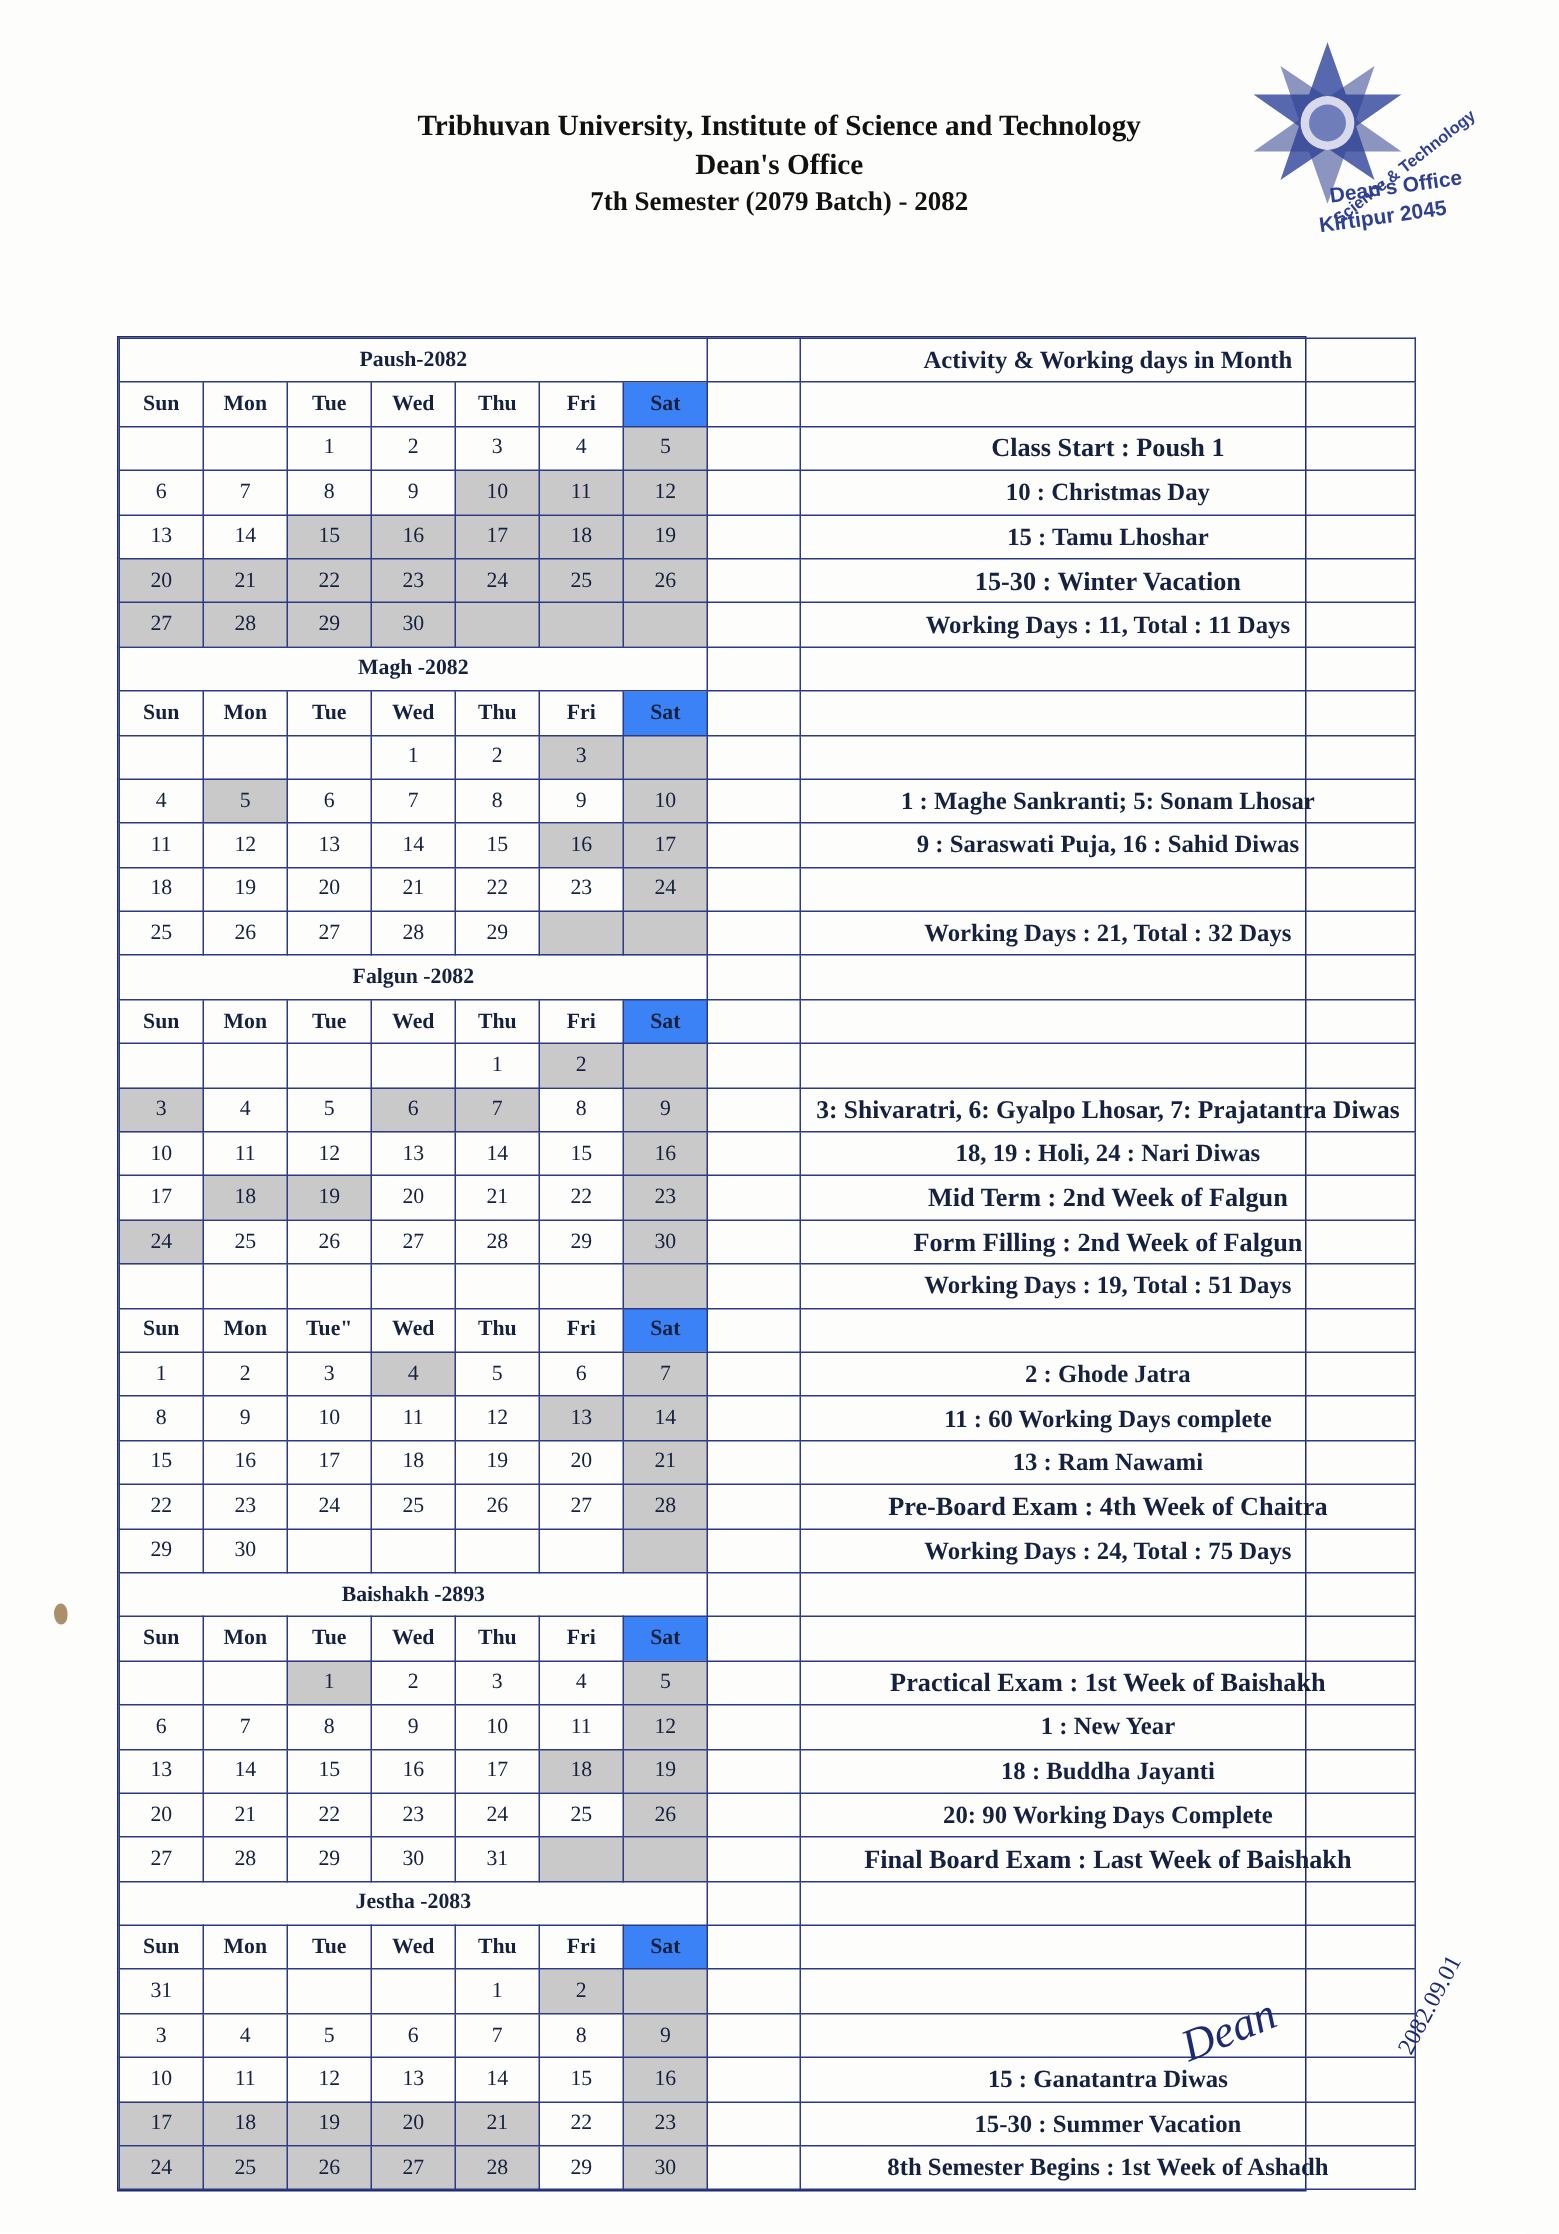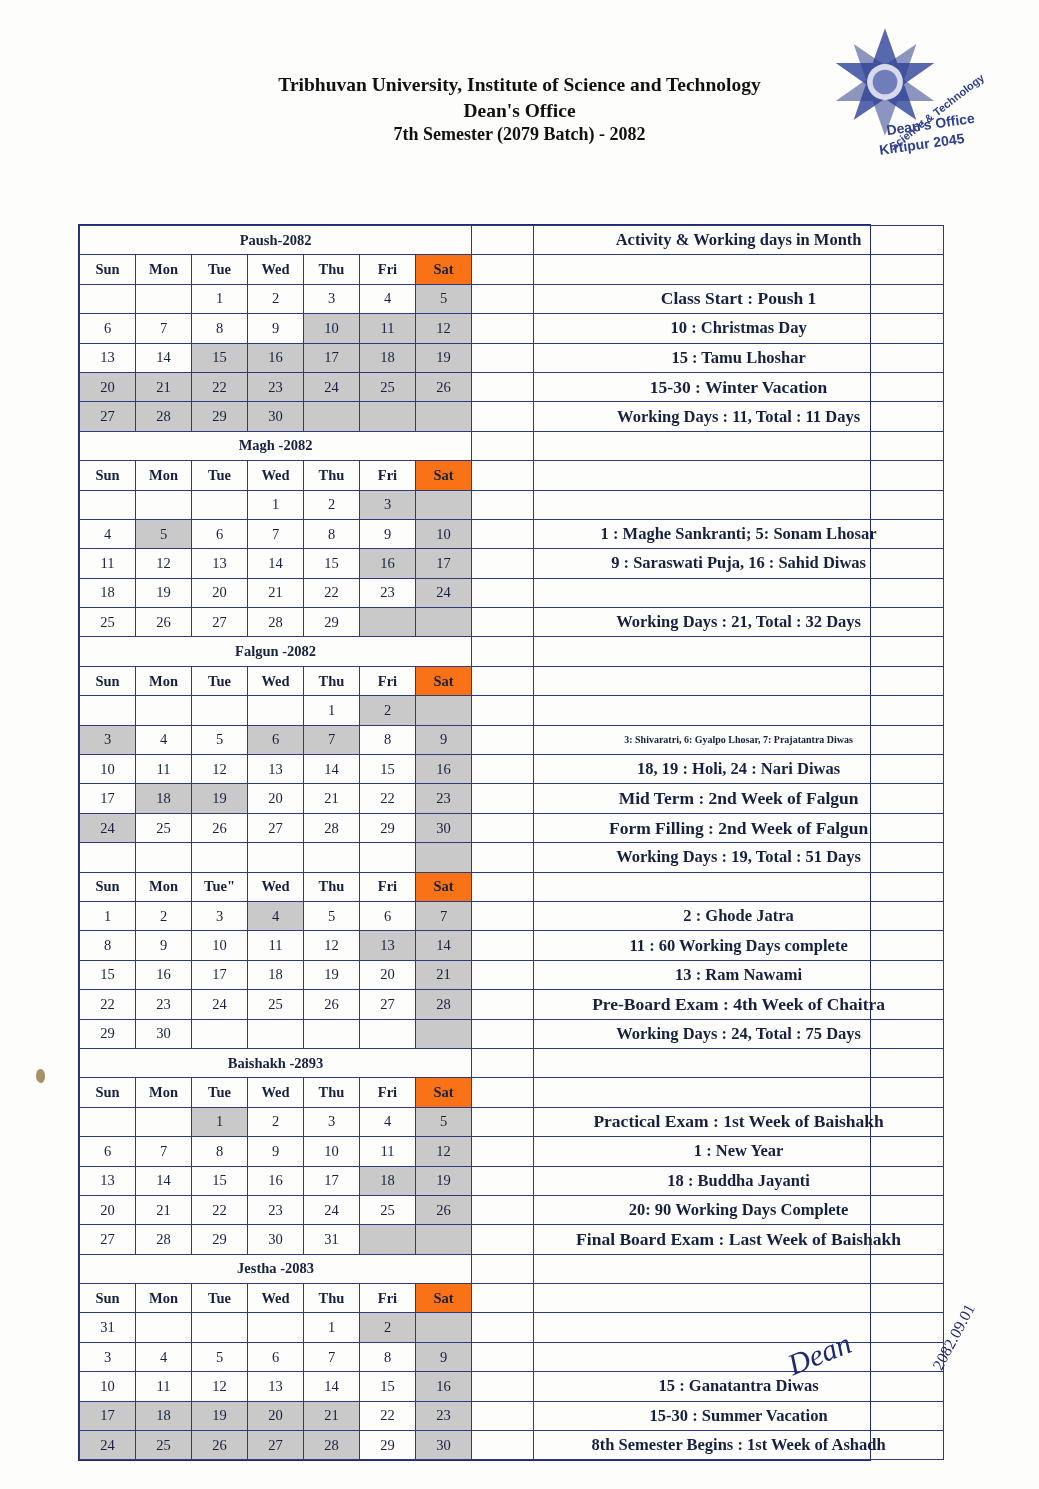--- a/index.html
+++ b/index.html
@@ -120,21 +120,21 @@
     font-weight: bold;
     font-size: 17px;
     padding-left: 6px;
     height: 30px;
   }
   td.dow {
     font-weight: bold;
     font-size: 14.5px;
   }
   td.sat-head {
-    background: #f97316;
+    background: #3b82f6;
     font-weight: bold;
   }
   td.shade {
     background: #c9c9c9;
   }
   td.gapcell {
     border-left: 1px solid #2c3a86;
     border-right: 1px solid #2c3a86;
     border-top: none;
     border-bottom: none;
@@ -149,21 +149,21 @@
   }
   td.act.bold {
     font-weight: bold;
     font-size: 16.5px;
   }
   td.act.big {
     font-weight: bold;
     font-size: 17.5px;
   }
   td.act.small {
-    font-size: 10px;
+    font-size: 17px;
     font-weight: bold;
   }
   td.footer {
     text-align: center;
     font-weight: bold;
     font-size: 18px;
     height: 30px;
     letter-spacing: 0.2px;
   }
   

